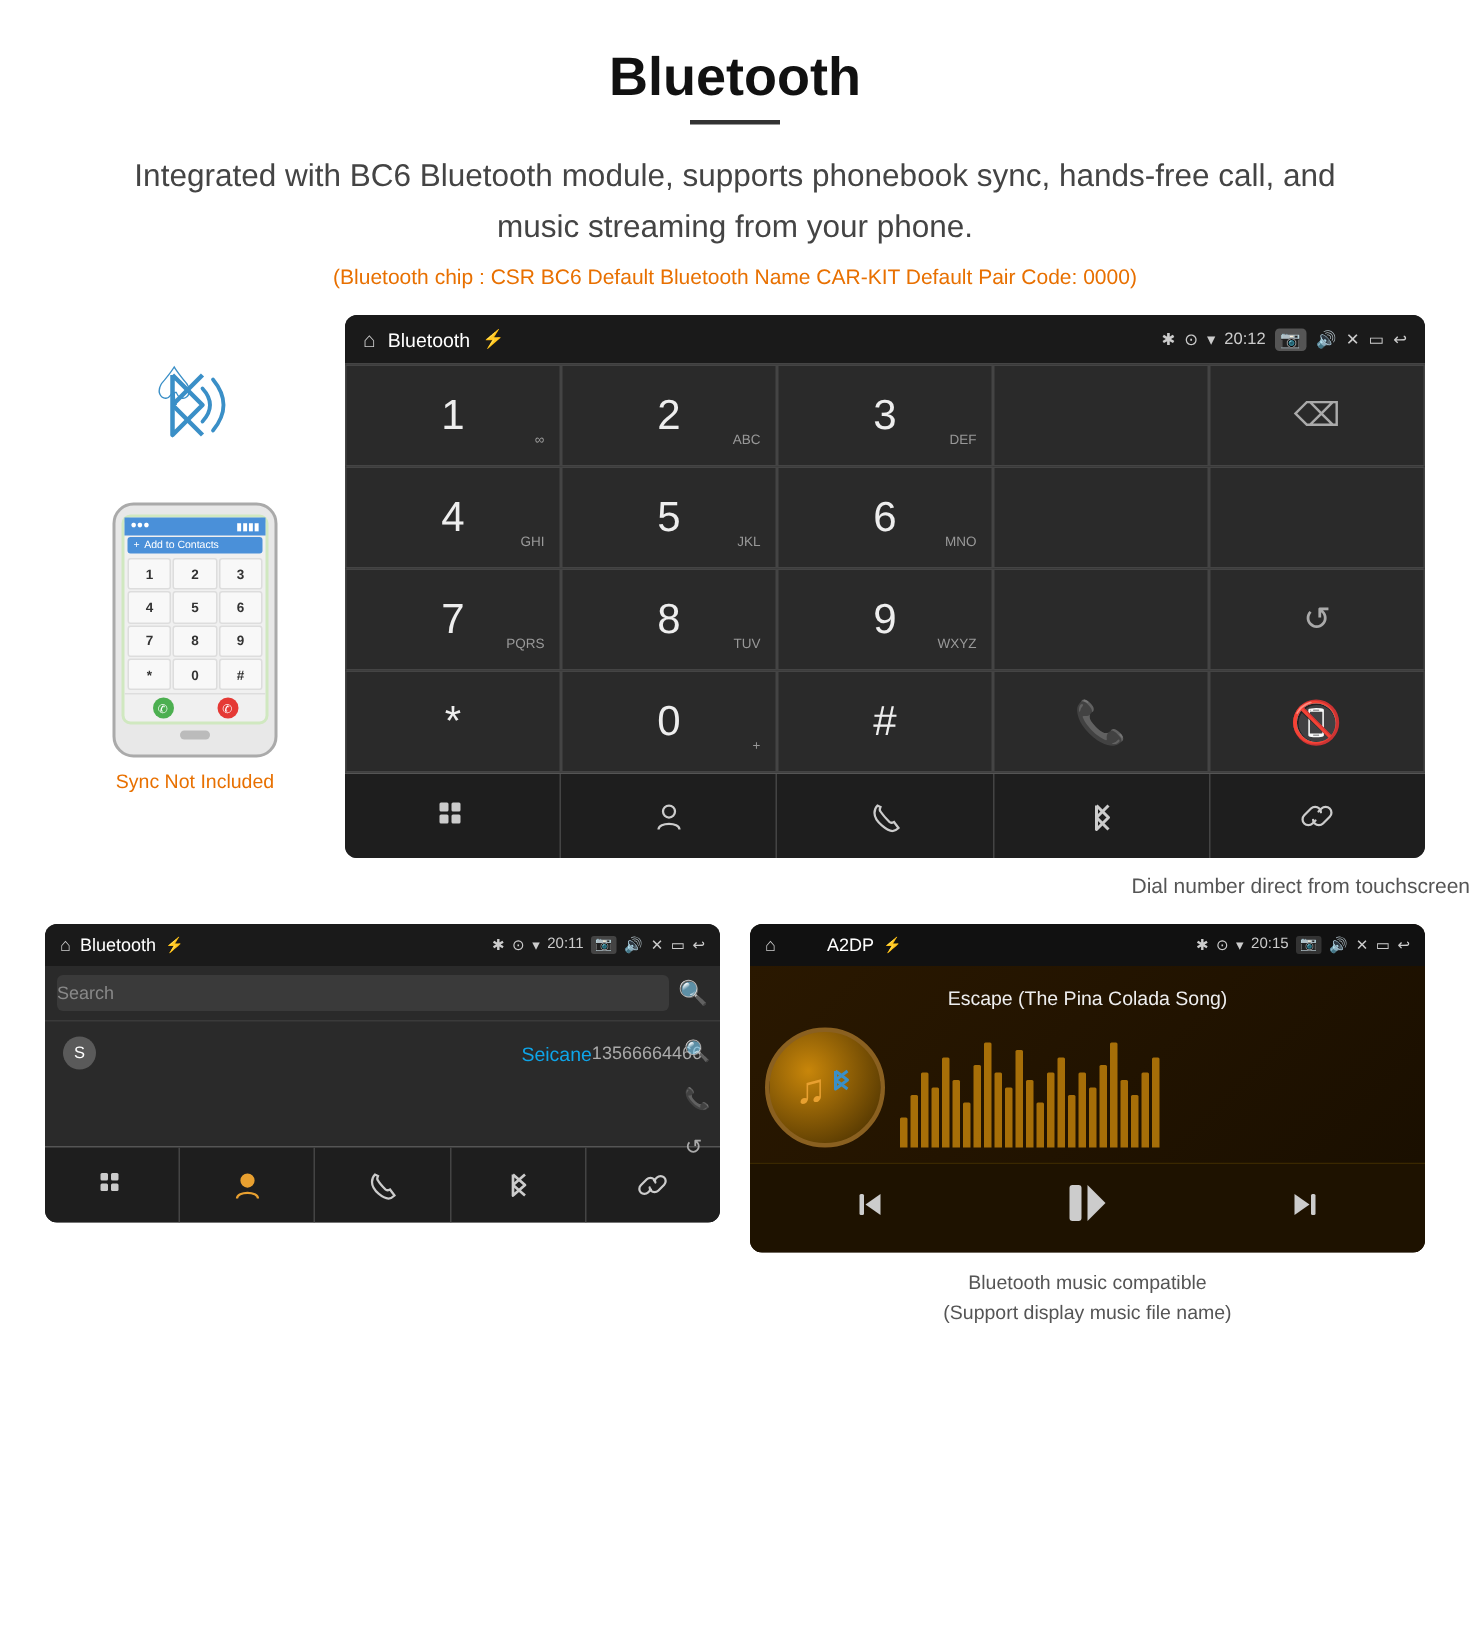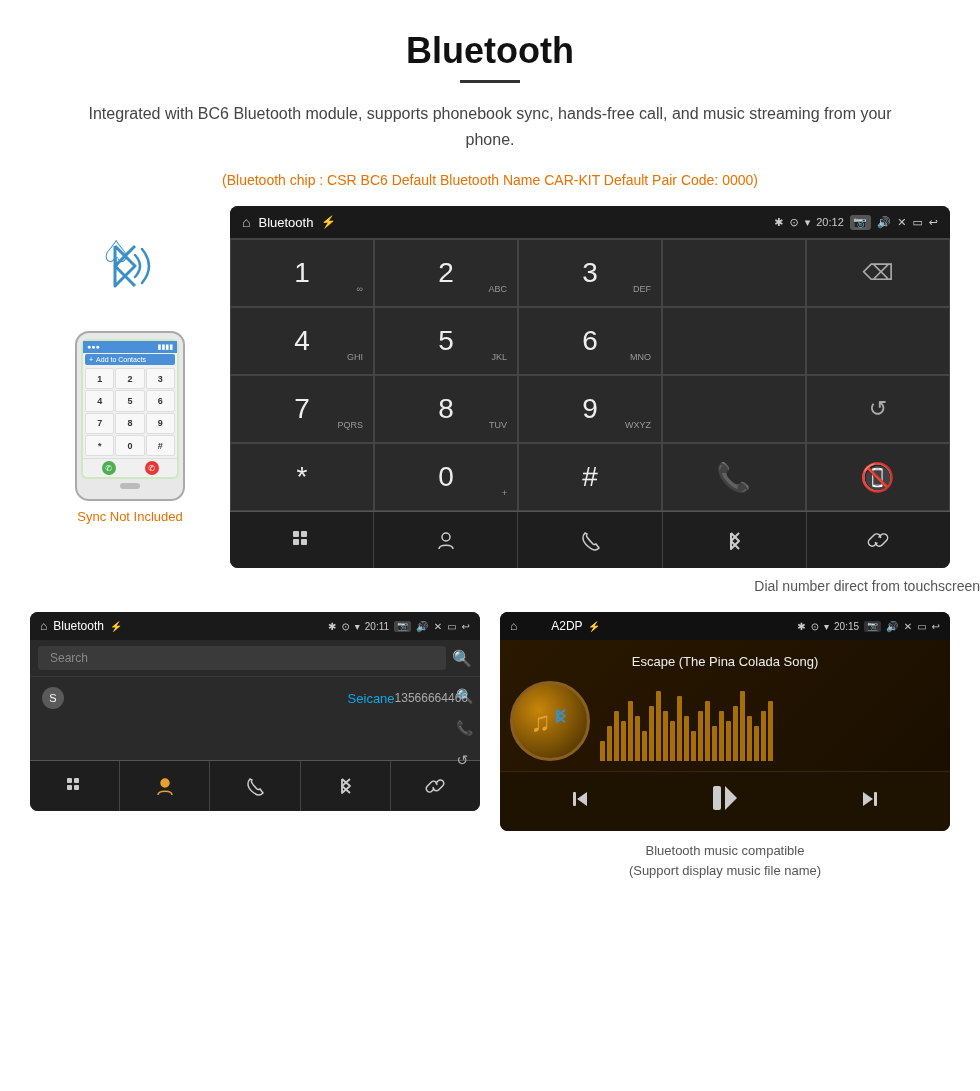--- a/index.html
+++ b/index.html
@@ -20,25 +20,25 @@
       color: #111;
     }
     .title-underline {
       width: 60px;
       height: 3px;
       background: #333;
       margin: 0 auto 18px;
     }
     .subtitle {
       text-align: center;
-      font-size: 16px;
+      font-size: 21px;
       color: #444;
       padding: 0 80px;
       line-height: 1.6;
-      margin-bottom: 20px;
+      margin-bottom: 8px;
     }
     .orange-info {
       text-align: center;
       font-size: 14px;
       color: #e87000;
       margin-bottom: 18px;
       font-weight: 500;
     }
 
     
@@ -338,21 +338,21 @@
     .pb-search-row {
       padding: 6px 8px;
       display: flex;
       gap: 6px;
       align-items: center;
     }
     .pb-search-box {
       flex: 1;
       background: #3a3a3a;
       border-radius: 4px;
-      padding: 5px 12px;
+      padding: 5px 0;
       font-size: 12px;
       color: #aaa;
       border: none;
     }
     .pb-contact-row {
       display: flex;
       align-items: center;
       padding: 10px 12px;
       border-top: 1px solid #3a3a3a;
     }

